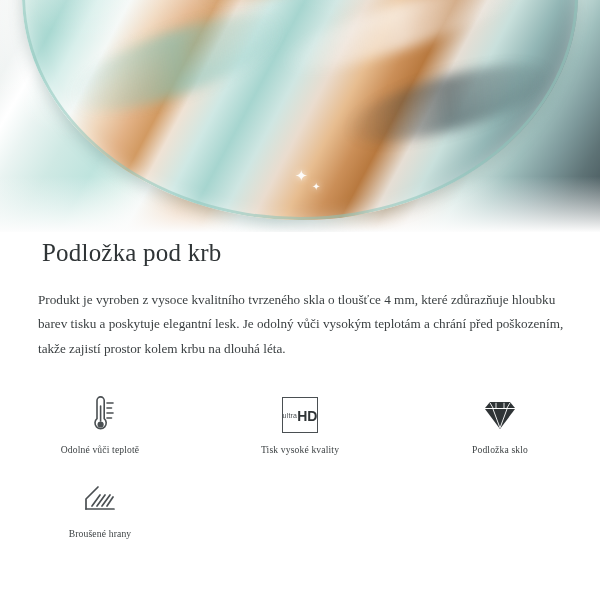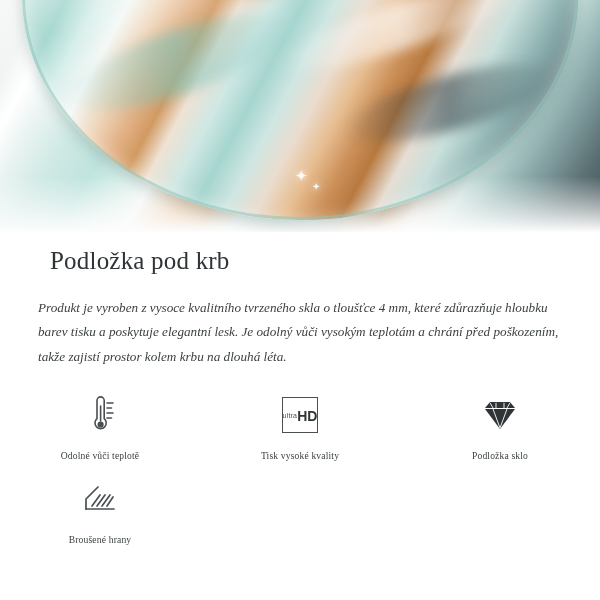--- a/index.html
+++ b/index.html
@@ -101,38 +101,37 @@
   .sparkle.sp2 { left: 312px; top: 182px; font-size: 10px; }
 
   
   .content {
     position: absolute;
     left: 0;
     top: 232px;
     width: 600px;
   }
   .heading {
-    margin: 12px;
+    margin: 4px;
     padding: 0 38px;
     font-family: "Liberation Serif", serif;
     font-size: 25px;
     font-weight: 400;
     line-height: 1.36;
     color: #2f3436;
     letter-spacing: 0.2px;
   }
   .heading .line2 { display: block; }
   .paragraph {
     margin: 18px 0 0 0;
     padding: 0 34px 0 38px;
     font-family: "Liberation Serif", serif;
     font-size: 13.2px;
     line-height: 1.85;
     color: #3a3f41;
-    font-style: italic;
   }
 
   
   .features {
     position: absolute;
     left: 0;
     top: 392px;
     width: 600px;
     display: grid;
     grid-template-columns: repeat(3, 1fr);
@@ -145,21 +144,21 @@
     align-items: center;
     justify-content: flex-start;
   }
   .feature-icon {
     height: 46px;
     display: flex;
     align-items: center;
     justify-content: center;
   }
   .feature-label {
-    margin-top: 12px;
+    margin-top: 6px;
     font-family: "Liberation Serif", serif;
     font-size: 9.6px;
     color: #3d4244;
     text-align: center;
     letter-spacing: 0.15px;
   }
 
   .icon-ultrahd {
     width: 34px;
     height: 34px;

